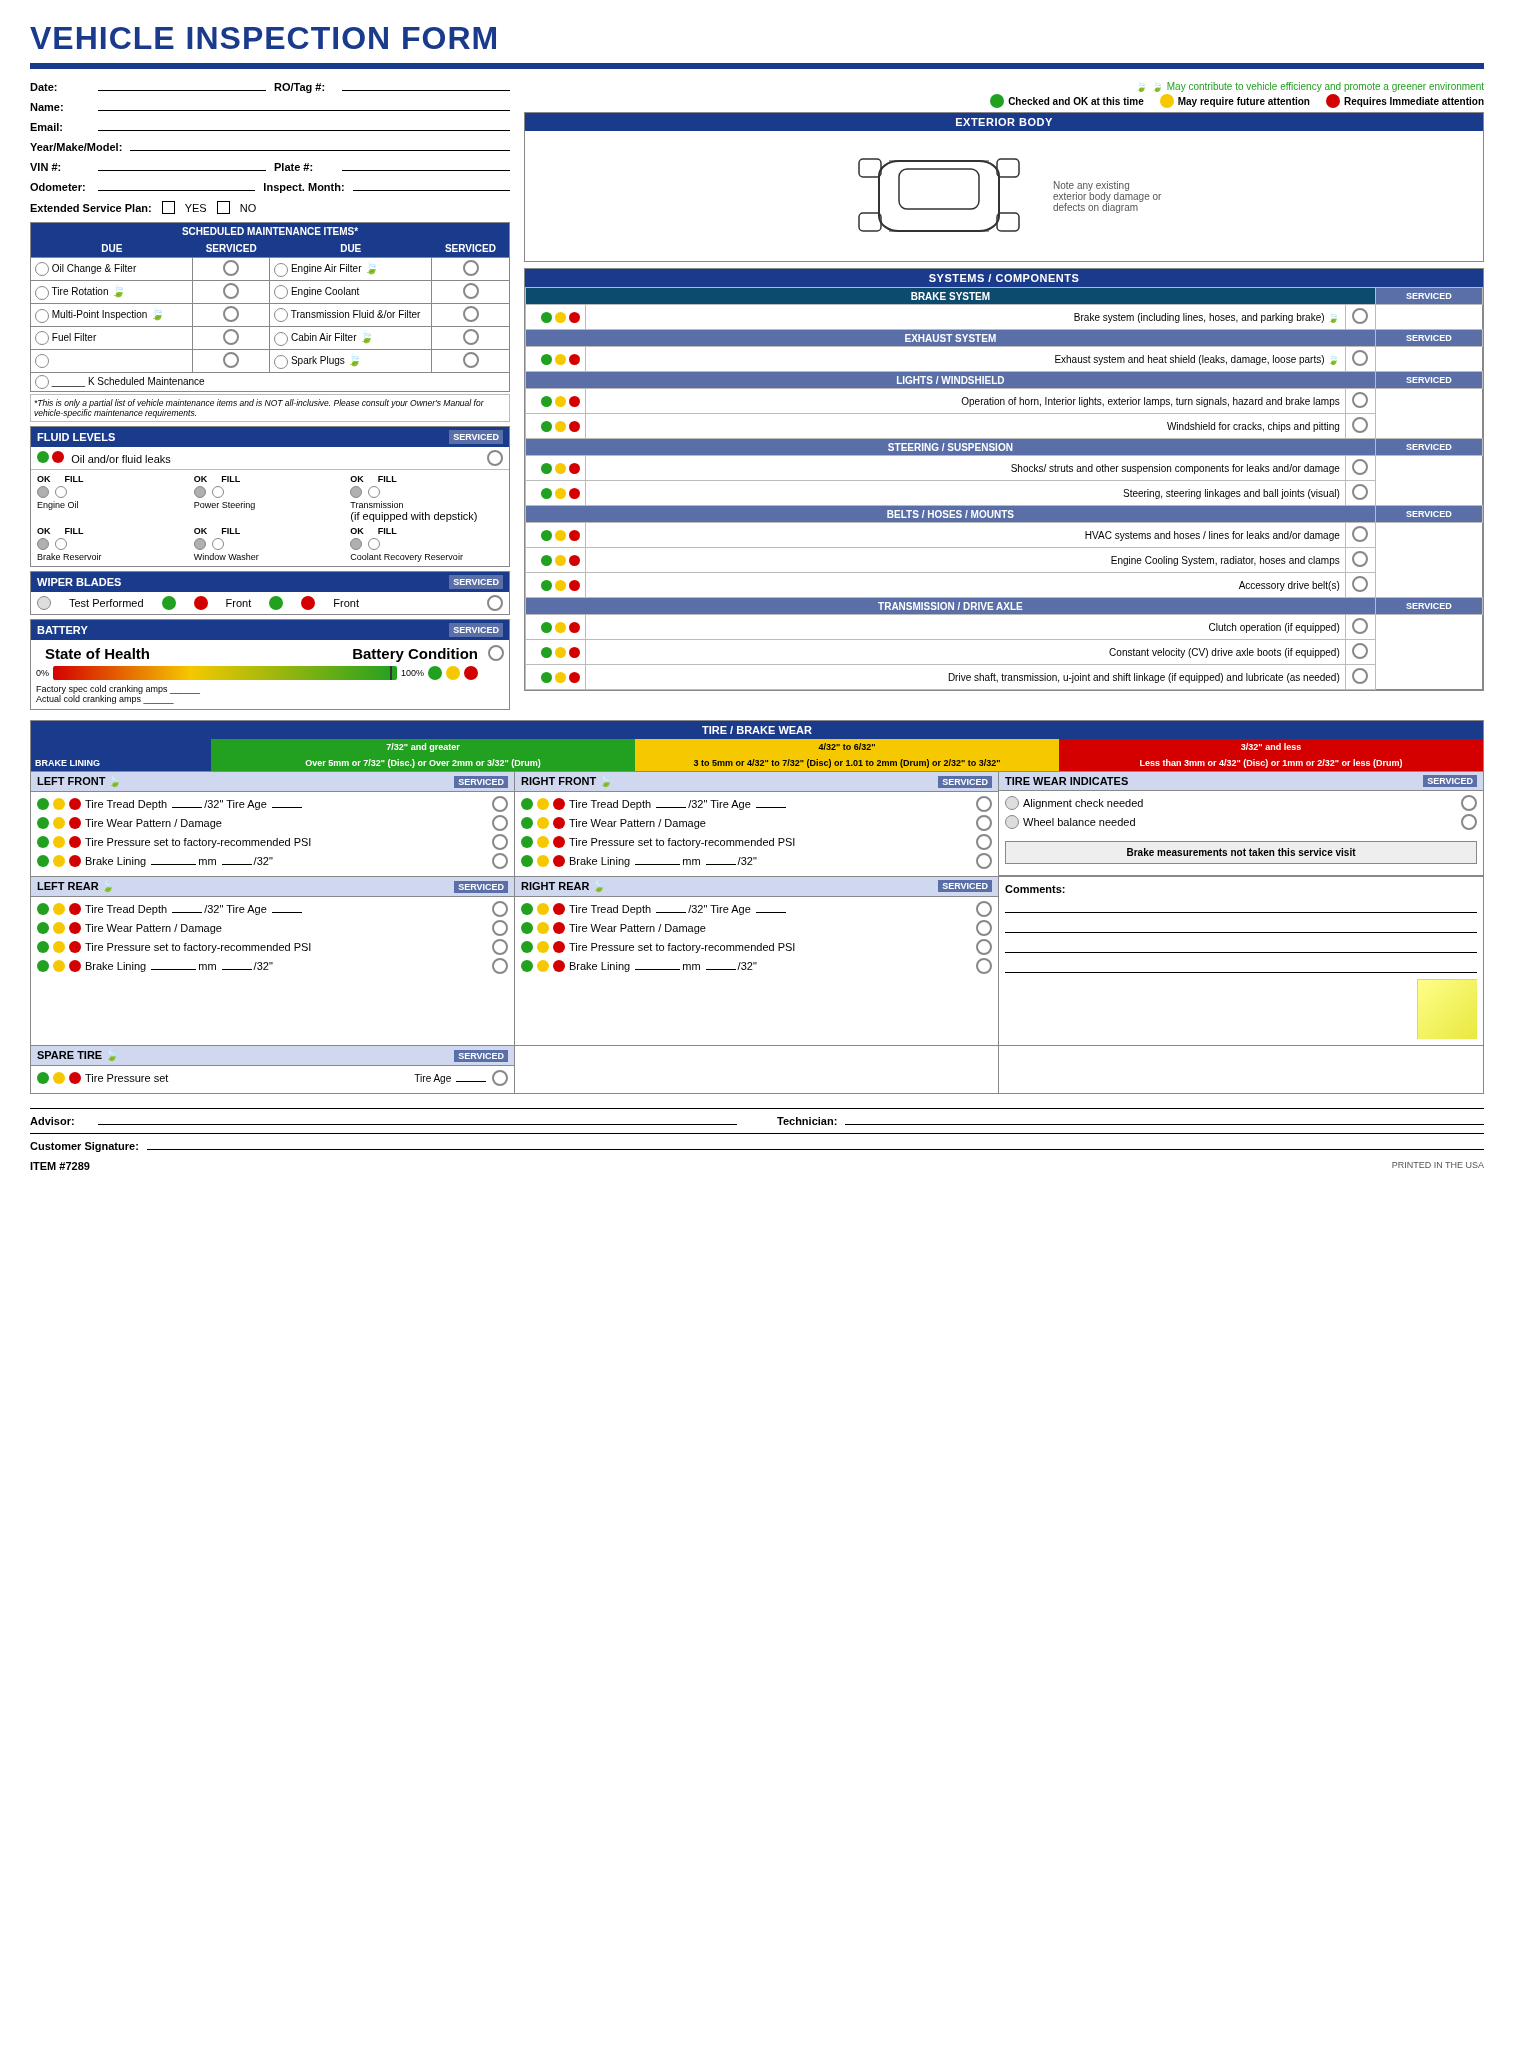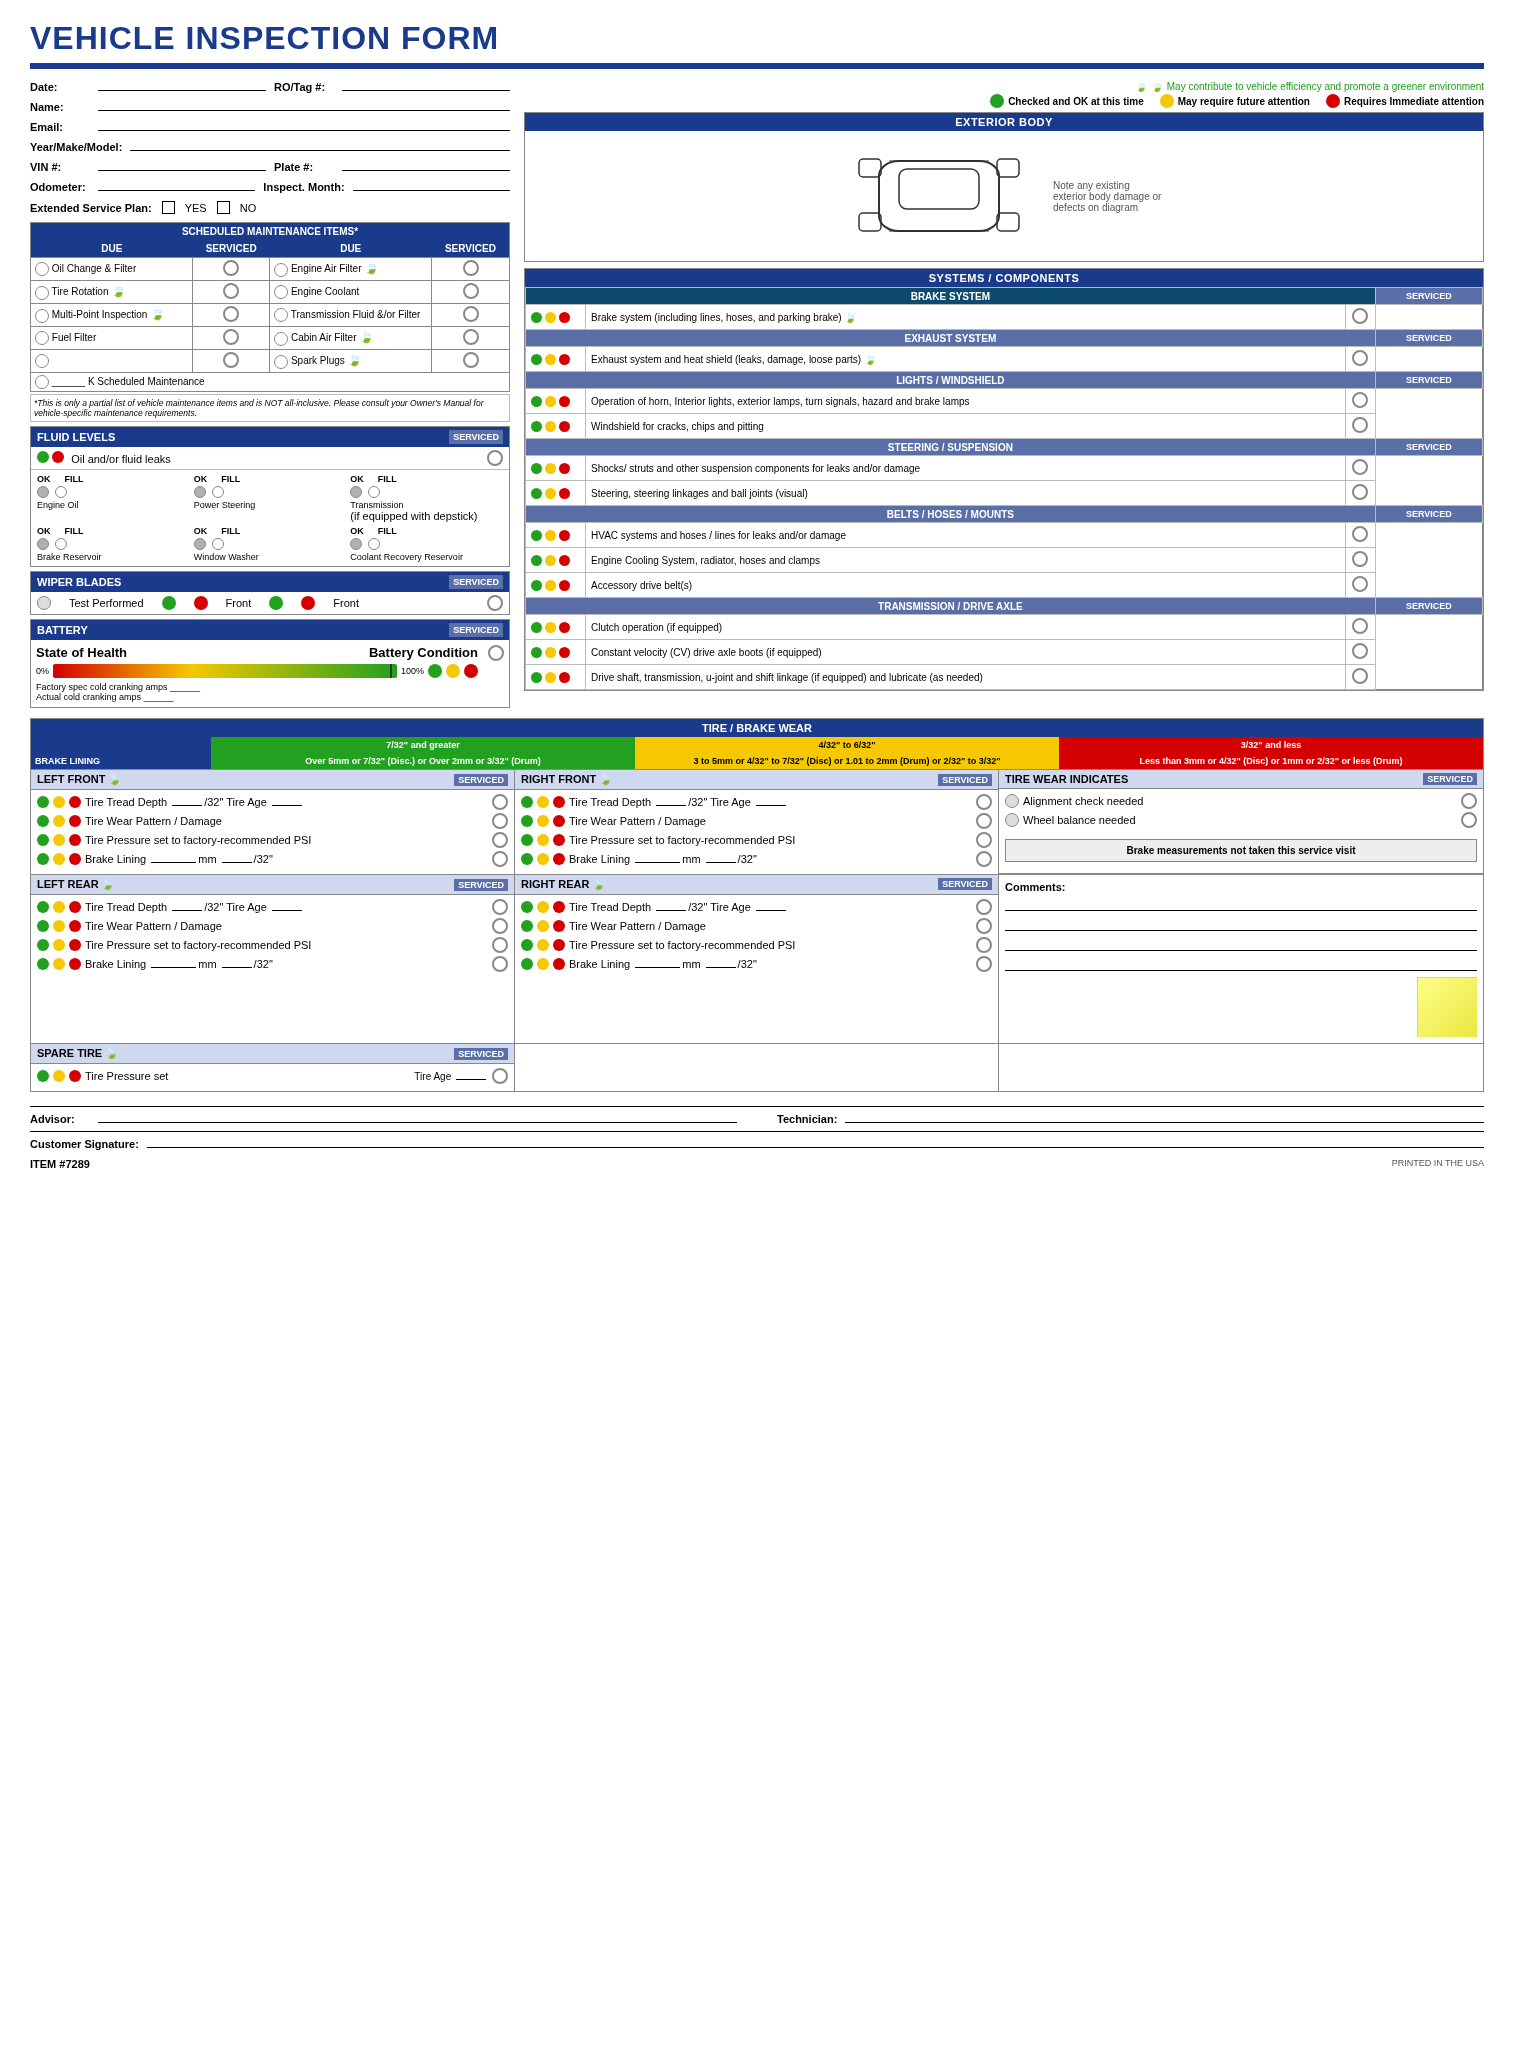--- a/index.html
+++ b/index.html
@@ -118,20 +118,21 @@
     .systems-table {
       width: 100%;
       border-collapse: collapse;
       border: 1px solid #888;
       font-size: 10px;
     }
     .systems-table td {
       border: 1px solid #bbb;
       padding: 3px 5px;
       vertical-align: middle;
+      text-align: right;
     }
 
     
     .tire-section {
       border: 1px solid #888;
       margin-top: 10px;
     }
     .tire-color-cell {
       padding: 3px 6px;
       font-weight: bold;
@@ -509,21 +510,21 @@
       </div>
     </div>
 
     <div class="battery-box">
       <div style="display:flex; justify-content:space-between; align-items:center; background:#1a3a8c; color:#fff; font-weight:bold; padding:3px 6px; margin:-5px -5px 5px -5px;">
         <span>BATTERY</span>
         <span class="serviced-label" style="background:#5a6fa8;">SERVICED</span>
       </div>
       <div style="display:flex; justify-content:space-between; align-items:flex-start;">
         <div style="flex:1;">
-          <div style="display:flex; justify-content:space-between; font-weight:bold; font-size:13px; margin-bottom:2px;">
+          <div style="display:flex; justify-content:space-between; font-weight:bold; font-size:15px; margin-bottom:2px;margin-left:9px;">
             <span>State of Health</span>
             <span>Battery Condition</span>
           </div>
           <div class="battery-bar-wrap">
             <span class="pct-label">0%</span>
             <div class="battery-bar-bg">
               <div class="battery-bar-marker"></div>
             </div>
             <span class="pct-label">100%</span>
             <span class="circle-dot dot-green"></span>

